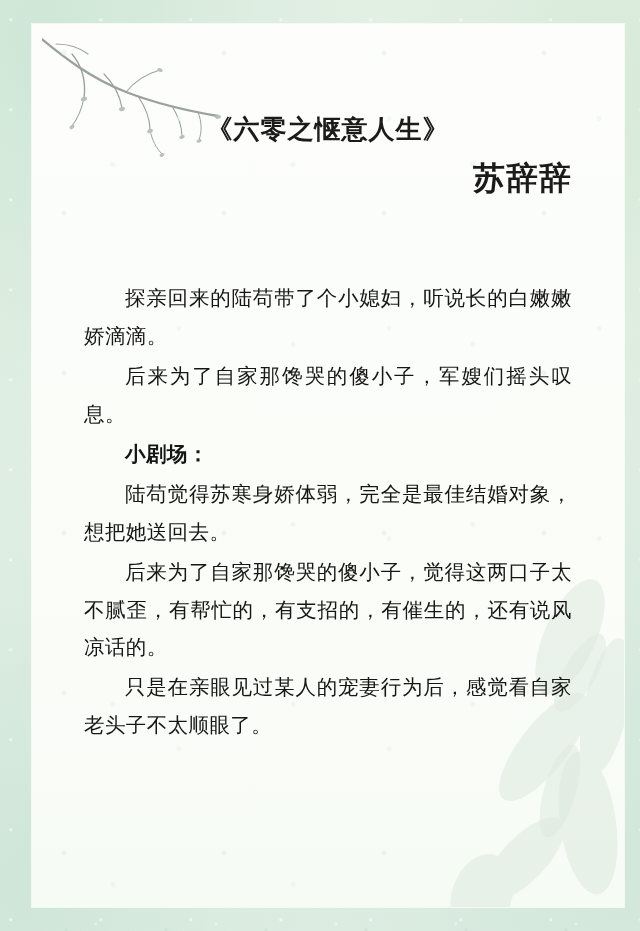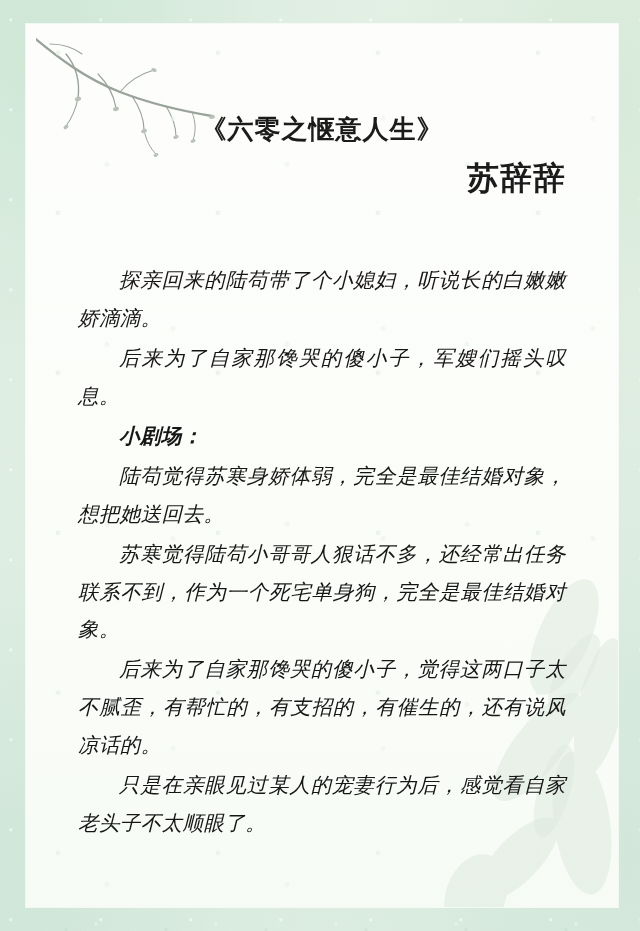--- a/index.html
+++ b/index.html
@@ -38,21 +38,21 @@
       radial-gradient(circle at 80% 70%, rgba(255,255,255,.4) 0 1px, rgba(255,255,255,0) 2px),
       radial-gradient(circle at 35% 85%, rgba(160,195,170,.25) 0 1.4px, rgba(160,195,170,0) 2.4px),
       radial-gradient(circle at 66% 30%, rgba(160,195,170,.2) 0 1.2px, rgba(160,195,170,0) 2.2px);
     background-size: 90px 90px, 120px 120px, 140px 140px, 100px 100px;
     pointer-events: none;
   }
 
   
   .sheet {
     position: absolute;
-    left: 26px;
+    left: 32px;
     top: 24px;
     width: 592px;
     height: 883px;
     box-sizing: border-box;
     background:
       linear-gradient(180deg, #fdfefc 0%, #fbfdf9 55%, #f7fbf6 100%);
     box-shadow: 0 0 0 1px rgba(255,255,255,.7);
   }
   
   .sheet::after {
@@ -107,22 +107,21 @@
     text-align: right;
     font-size: 32px;
     font-weight: bold;
     color: #1b1b1b;
     letter-spacing: 1px;
     line-height: 1.6;
     margin-top: 4px;
   }
 
   .body {
-    margin-top: 58px;
-    font-style: italic;
+    margin-top: 76px;
   }
   .para {
     font-size: 20.5px;
     color: #161616;
     line-height: 1.85;
     text-indent: 2em;
     margin: 0 0 2px 0;
     text-align: justify;
     letter-spacing: .4px;
   }
@@ -180,20 +179,19 @@
 
     <div class="content">
       <div class="title">《六零之惬意人生》</div>
       <div class="author">苏辞辞</div>
 
       <div class="body">
         <p class="para">探亲回来的陆苟带了个小媳妇，听说长的白嫩嫩娇滴滴。</p>
         <p class="para">后来为了自家那馋哭的傻小子，军嫂们摇头叹息。</p>
         <p class="para bold">小剧场：</p>
         <p class="para">陆苟觉得苏寒身娇体弱，完全是最佳结婚对象，想把她送回去。</p>
-        <p class="para">苏寒觉得陆苟小哥哥人狠话不多，还经常出任务联系不到，作为一个死宅单身狗，完全是最佳结婚对象。</p>
         <p class="para">后来为了自家那馋哭的傻小子，觉得这两口子太不腻歪，有帮忙的，有支招的，有催生的，还有说风凉话的。</p>
         <p class="para">只是在亲眼见过某人的宠妻行为后，感觉看自家老头子不太顺眼了。</p>
       </div>
     </div>
 
   </div>
 </div>
 
 </body></html>

